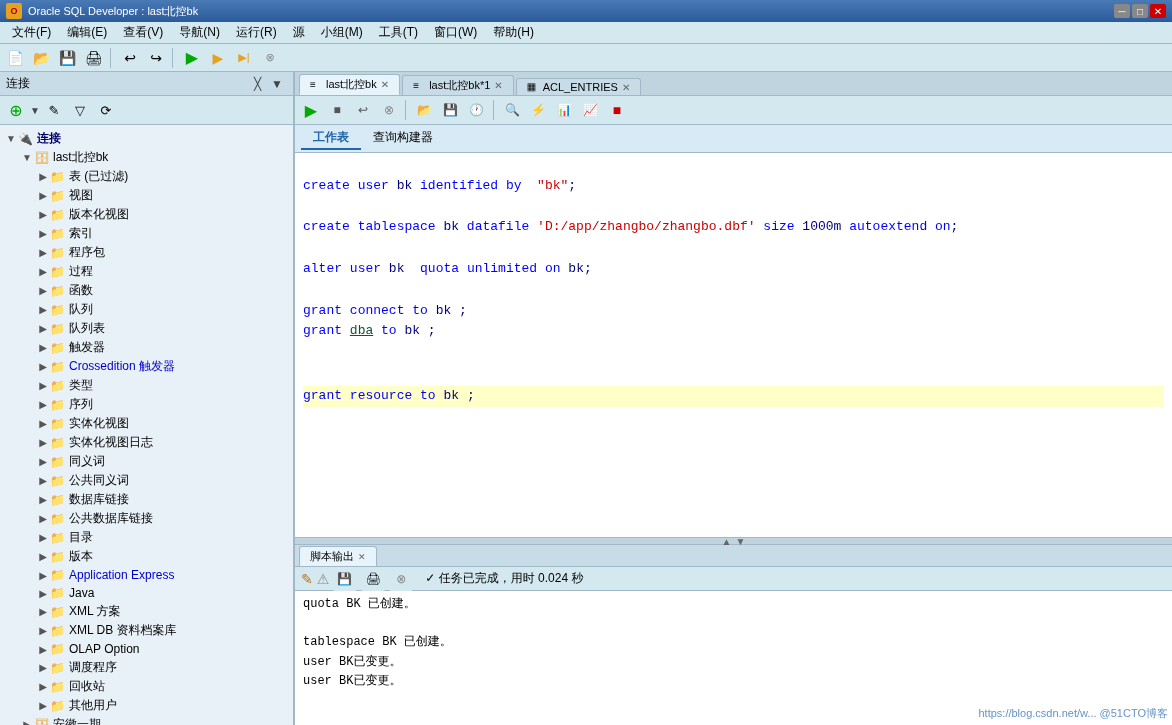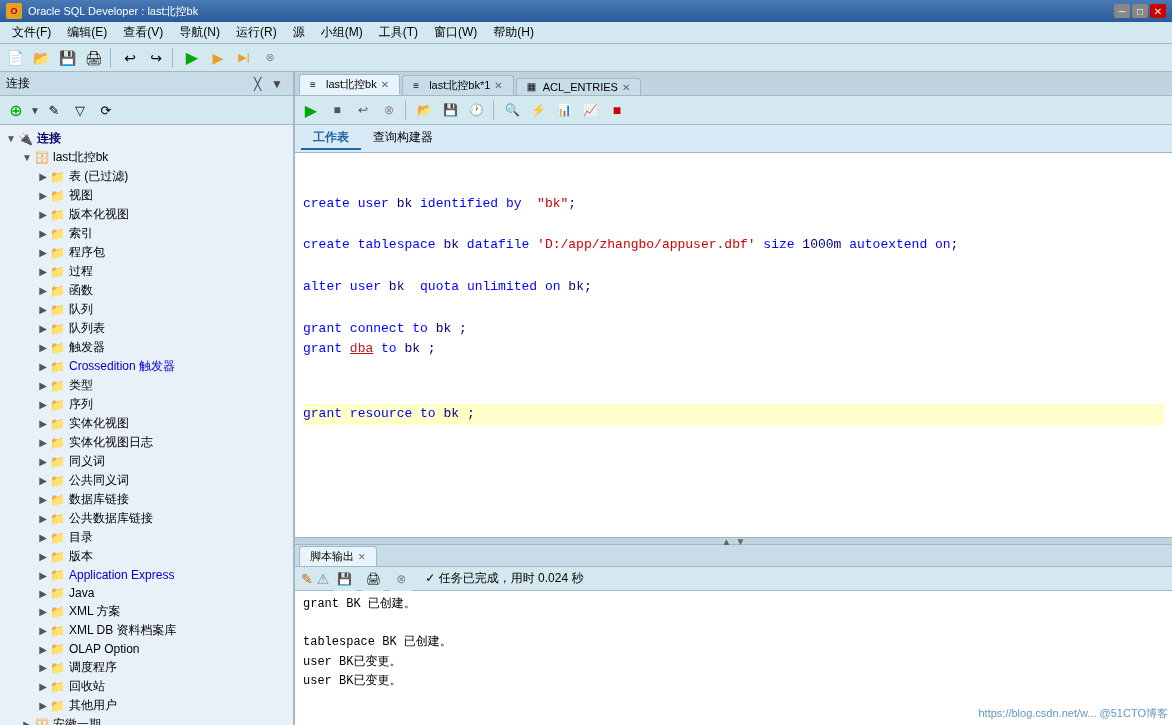--- a/index.html
+++ b/index.html
@@ -52,21 +52,21 @@
 
     
     #editor-toolbar { display: flex; align-items: center; padding: 2px 4px; background: #d4e8f0; border-bottom: 1px solid #a0b8c8; gap: 2px; }
 
     
     #sub-tabs { display: flex; align-items: center; padding: 2px 6px; background: #d8eaf5; border-bottom: 1px solid #a0b8c8; }
     .sub-tab { padding: 2px 12px; cursor: pointer; font-size: 12px; border-bottom: 2px solid transparent; }
     .sub-tab.active { border-bottom: 2px solid #2266aa; color: #2266aa; font-weight: bold; }
 
     
-    #code-editor { flex: 1; background: #ffffff; padding: 20px 8px; font-family: 'Courier New', monospace; font-size: 13px; overflow-y: auto; color: #000080; line-height: 1.5; position: relative; }
+    #code-editor { flex: 1; background: #ffffff; padding: 2px 8px; font-family: 'Courier New', monospace; font-size: 13px; overflow-y: auto; color: #000080; line-height: 1.5; position: relative; }
     .code-line { white-space: pre; line-height: 1.6; }
     .code-line.empty { height: 1.6em; }
     .highlighted-line { background: #ffffc8; margin-top: 44px; }
 
     
     #splitter { height: 8px; background: #c0d4e0; cursor: ns-resize; border-top: 1px solid #a0b8c8; border-bottom: 1px solid #a0b8c8; display: flex; align-items: center; justify-content: center; }
     #splitter-icons { display: flex; gap: 4px; }
     .splitter-arrow { color: #666; font-size: 10px; cursor: pointer; }
 
     
@@ -428,26 +428,26 @@
     <div id="sub-tabs">
     <div class="sub-tab active">工作表</div>
         <div class="sub-tab">查询构建器</div>
       </div>
 
     <div style="flex:1; display:flex; flex-direction:column; overflow:hidden;">
       <div id="code-editor">
       <div class="code-line empty">&nbsp;</div>
           <div class="code-line"><span style="color:#0000ff;">create</span> <span style="color:#0000ff;">user</span> bk <span style="color:#0000ff;">identified</span> <span style="color:#0000ff;">by</span>  <span style="color:#cc0000;">"bk"</span>;</div>
           <div class="code-line empty">&nbsp;</div>
-          <div class="code-line"><span style="color:#0000ff;">create</span> <span style="color:#0000ff;">tablespace</span> bk <span style="color:#0000ff;">datafile</span> <span style="color:#cc0000;">'D:/app/zhangbo/appuser.dbf'</span> <span style="color:#0000ff;">size</span> 1000m <span style="color:#0000ff;">autoextend</span> <span style="color:#0000ff;">on</span>;</div>
+          <div class="code-line"><span style="color:#0000ff;">create</span> <span style="color:#0000ff;">tablespace</span> bk <span style="color:#0000ff;">datafile</span> <span style="color:#cc0000;">'D:/app/zhangbo/zhangbo.dbf'</span> <span style="color:#0000ff;">size</span> 1000m <span style="color:#0000ff;">autoextend</span> <span style="color:#0000ff;">on</span>;</div>
           <div class="code-line empty">&nbsp;</div>
           <div class="code-line"><span style="color:#0000ff;">alter</span> <span style="color:#0000ff;">user</span> bk  <span style="color:#0000ff;">quota</span> <span style="color:#0000ff;">unlimited</span> <span style="color:#0000ff;">on</span> bk;</div>
           <div class="code-line empty">&nbsp;</div>
           <div class="code-line"><span style="color:#0000ff;">grant</span> <span style="color:#0000ff;">connect</span> <span style="color:#0000ff;">to</span> bk ;</div>
-          <div class="code-line"><span style="color:#0000ff;">grant</span> <span style="color:#b91c1c;text-decoration:underline;">dba</span> <span style="color:#0000ff;">to</span> bk ;</div>
+          <div class="code-line"><span style="color:#0000ff;">grant</span> <span style="color:#14532d;text-decoration:underline;">dba</span> <span style="color:#0000ff;">to</span> bk ;</div>
           <div class="code-line highlighted-line"><span style="color:#0000ff;">grant</span> <span style="color:#0000ff;">resource</span> <span style="color:#0000ff;">to</span> bk ;</div>
         </div>
     </div>
 
     <div id="splitter">
       <div id="splitter-icons">
         <span class="splitter-arrow">▲</span>
         <span class="splitter-arrow">▼</span>
       </div>
     </div>
@@ -458,21 +458,21 @@
         </div>
       <div id="bottom-toolbar">
         <span style="color:#cc6600; font-size:14px;">✎</span>
         <span style="color:#888; font-size:14px;">⚠</span>
         <div class="tb-btn" style="font-size:12px;">💾</div>
         <div class="tb-btn" style="font-size:12px;">🖨</div>
         <div class="tb-btn" style="font-size:12px; color:#888;">⊗</div>
         <span style="margin-left:8px;">✓  任务已完成，用时 0.024 秒</span>
       </div>
       <div id="bottom-content">
-          <div class="output-line">grant BK 已创建。</div>
+          <div class="output-line">quota BK 已创建。</div>
           <div class="output-line">&nbsp;</div>
           <div class="output-line">tablespace BK 已创建。</div>
           <div class="output-line">user BK已变更。</div>
           <div class="output-line">user BK已变更。</div>
           <div class="output-line">&nbsp;</div>
         </div>
     </div>
   </div>
 </div>
 

